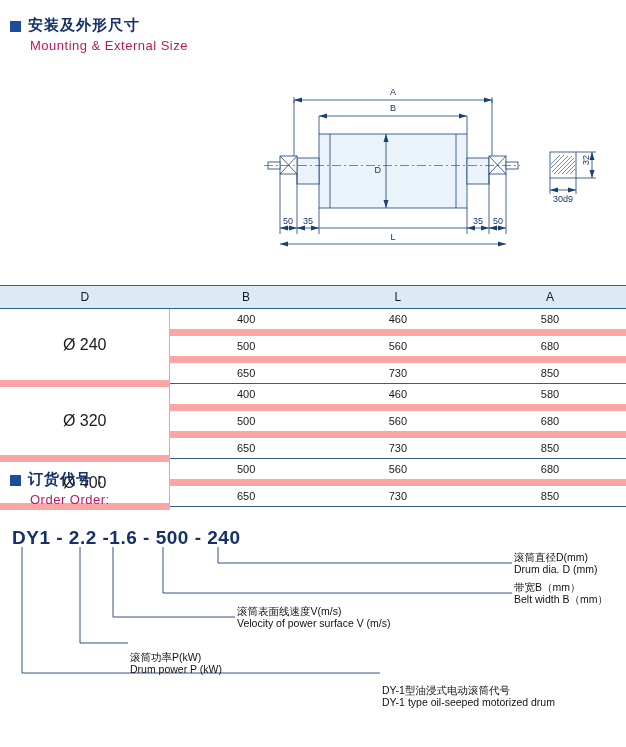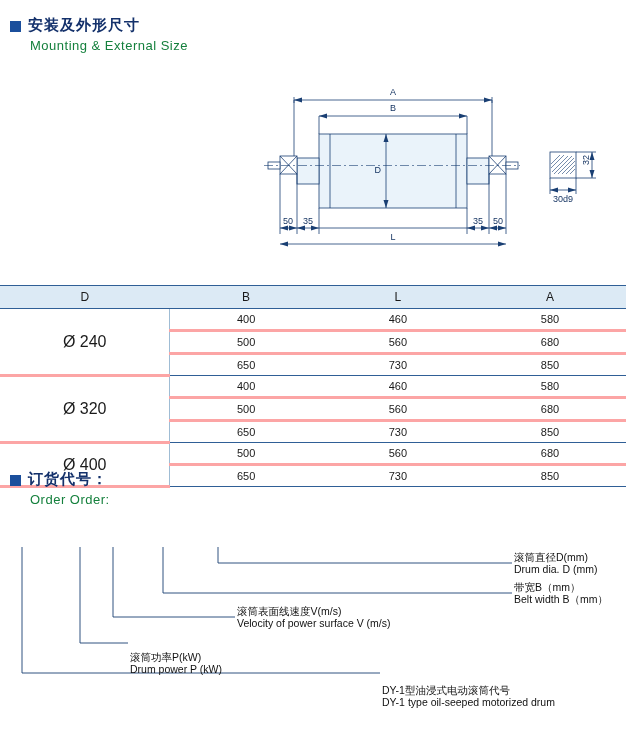--- a/index.html
+++ b/index.html
@@ -43,21 +43,21 @@
     font-weight: bold;
     color: #14316b;
     letter-spacing: 1px;
     white-space: nowrap;
   }
   .sec-en {
     position: absolute;
     left: 20px;
     top: 22px;
     font-size: 13px;
-    color: #15803d;
+    color: #be185d;
     letter-spacing: 0.5px;
     white-space: nowrap;
   }
 
   
   .drawing {
     position: absolute;
     left: 262px;
     top: 78px;
     width: 356px;
@@ -83,21 +83,21 @@
     font-weight: normal;
     font-size: 12px;
     height: 20px;
     border-top: 1.5px solid #2f5f96;
     border-bottom: 1px solid #2f5f96;
     text-align: center;
   }
   table.spec td {
     height: 18px;
     text-align: center;
-    border-bottom: 3px solid #fca5a5;
+    border-bottom: 7px solid #fca5a5;
   }
   table.spec td.dcell {
     font-size: 16px;
     border-right: 1px solid #9fbcd4;
   }
   table.spec td.group-end {
     border-bottom: 1px solid #2f5f96;
   }
   table.spec tr:last-child td {
     border-bottom: 1.5px solid #2f5f96;
@@ -309,20 +309,21 @@
       </tbody>
     </table>
   </div>
 
   <div class="section-head sec2">
     <span class="sec-marker"></span>
     <span class="sec-cn">订货代号：</span>
     <span class="sec-en">Order Order:</span>
   </div>
 
+  <div class="order-code">DY1 - 2.2  -1.6 - 500 - 240</div>
 
   <div class="legend">
     <svg width="626" height="200" viewBox="0 0 626 200" xmlns="http://www.w3.org/2000/svg">
       <g stroke="#1a3f73" fill="none" stroke-width="0.9">
 
         <path d="M218 2 L218 18 L512 18"></path>
 
         <path d="M163 2 L163 48 L512 48"></path>
 
         <path d="M113 2 L113 72 L235 72"></path>

